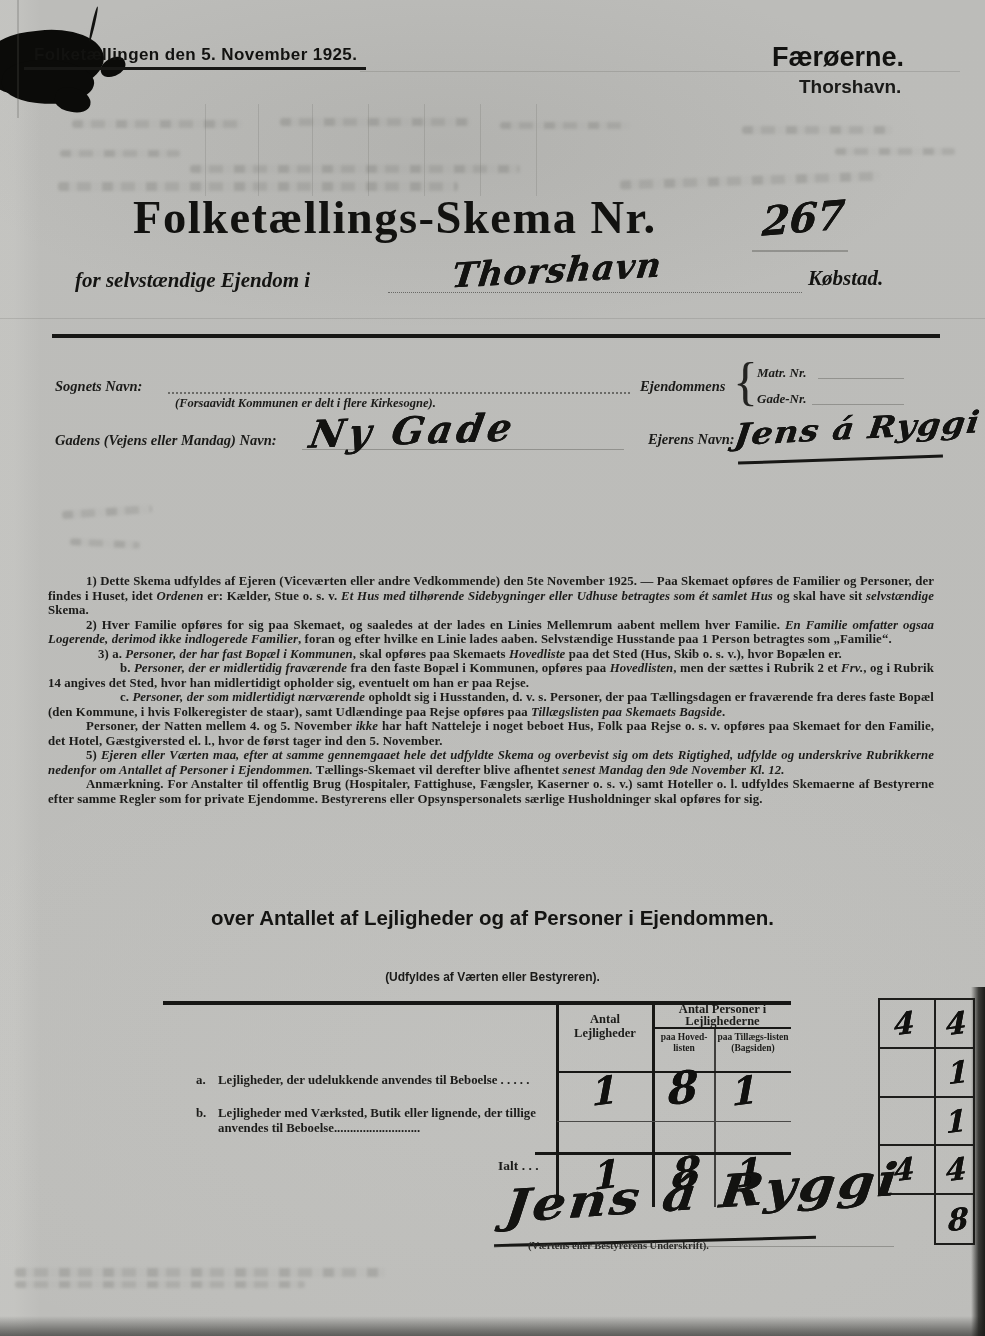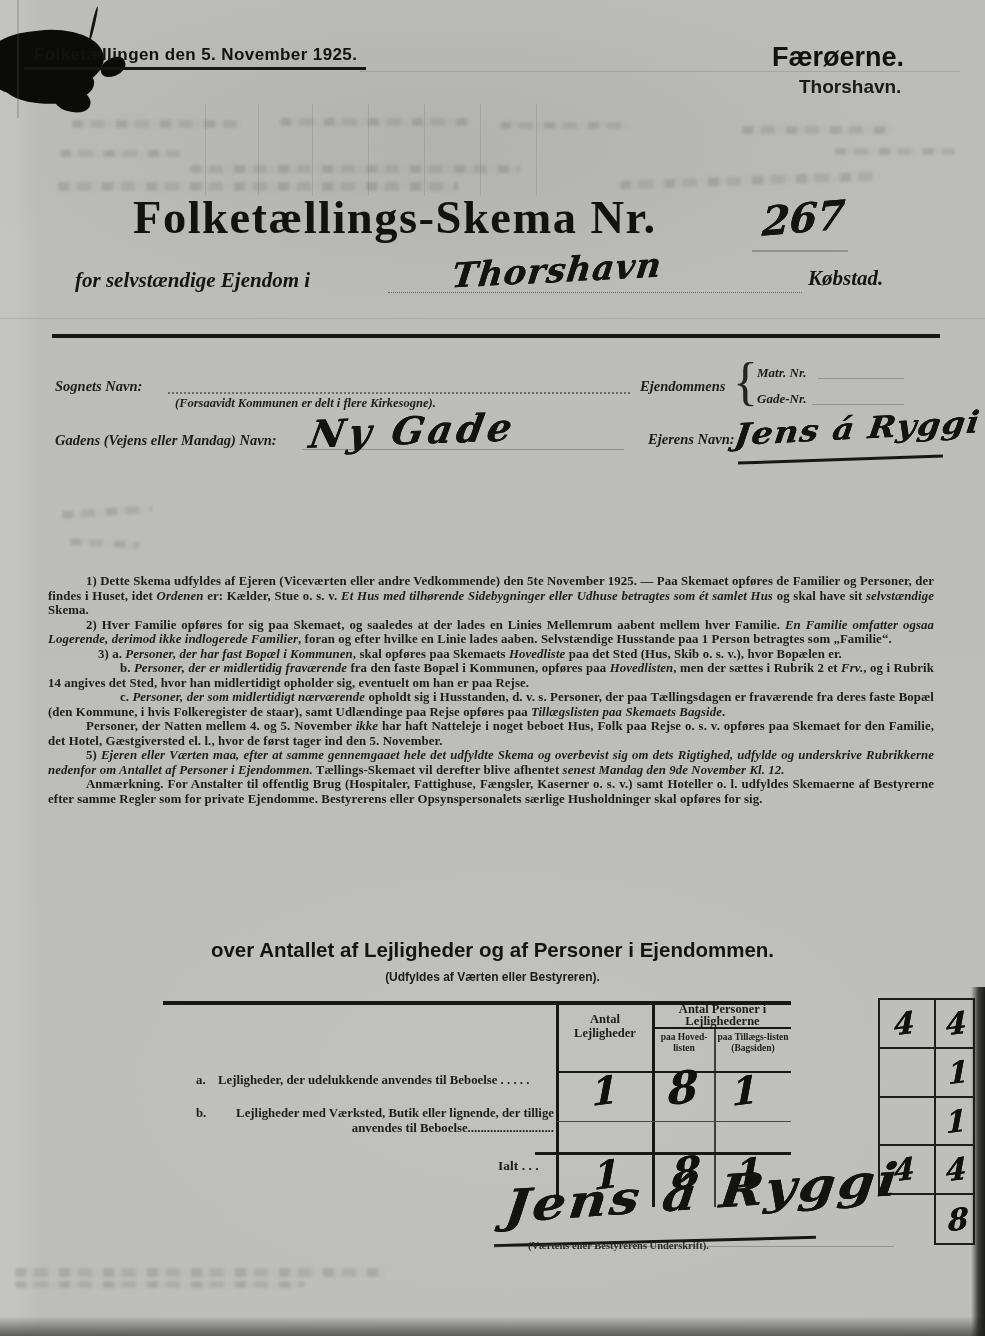--- a/index.html
+++ b/index.html
@@ -115,41 +115,41 @@
       <p class="ind1"><span>1)  Dette Skema udfyldes af Ejeren (Viceværten eller andre Vedkommende) den 5te November 1925. — Paa Skemaet opføres de Familier og Personer, der findes i Huset, idet </span><span class="it">Ordenen</span><span> er: Kælder, Stue o. s. v.  </span><span class="it">Et Hus med tilhørende Sidebygninger eller Udhuse betragtes som ét samlet Hus</span><span> og skal have sit </span><span class="it">selvstændige</span><span> Skema.</span></p>
       <p class="ind1"><span>2)  Hver Familie opføres for sig paa Skemaet, og saaledes at der lades en Linies Mellemrum aabent mellem hver Familie.  </span><span class="it">En Familie omfatter ogsaa Logerende, derimod ikke indlogerede Familier</span><span>, foran og efter hvilke en Linie lades aaben.  Selvstændige Husstande paa 1 Person betragtes som „Familie“.</span></p>
       <p class="ind2"><span>3)  a.  </span><span class="it">Personer, der har fast Bopæl i Kommunen</span><span>, skal opføres paa Skemaets </span><span class="it">Hovedliste</span><span> paa det Sted (Hus, Skib o. s. v.), hvor Bopælen er.</span></p>
       <p class="ind3"><span>b.  </span><span class="it">Personer, der er midlertidig fraværende</span><span> fra den faste Bopæl i Kommunen, opføres paa </span><span class="it">Hovedlisten</span><span>, men der sættes i Rubrik 2 et </span><span class="it">Frv.</span><span>, og i Rubrik 14 angives det Sted, hvor han midlertidigt opholder sig, eventuelt om han er paa Rejse.</span></p>
       <p class="ind3"><span>c.  </span><span class="it">Personer, der som midlertidigt nærværende</span><span> opholdt sig i Husstanden, d. v. s. Personer, der paa Tællingsdagen er fraværende fra deres faste Bopæl (den Kommune, i hvis Folkeregister de staar), samt Udlændinge paa Rejse opføres paa </span><span class="it">Tillægslisten paa Skemaets Bagside</span><span>.</span></p>
       <p class="ind1"><span>Personer, der Natten mellem 4. og 5. November </span><span class="it">ikke</span><span> har haft Natteleje i noget beboet Hus, Folk paa Rejse o. s. v. opføres paa Skemaet for den Familie, det Hotel, Gæstgiversted el. l., hvor de først tager ind den 5. November.</span></p>
       <p class="ind1"><span>5)  </span><span class="it">Ejeren eller Værten maa, efter at samme gennemgaaet hele det udfyldte Skema og overbevist sig om dets Rigtighed, udfylde og underskrive Rubrikkerne nedenfor om Antallet af Personer i Ejendommen.</span><span>  Tællings-Skemaet vil derefter blive afhentet </span><span class="it">senest Mandag den 9de November Kl. 12.</span></p>
       <p class="ind1"><span>Anmærkning.  For Anstalter til offentlig Brug (Hospitaler, Fattighuse, Fængsler, Kaserner o. s. v.) samt Hoteller o. l. udfyldes Skemaerne af Bestyrerne efter samme Regler som for private Ejendomme.  Bestyrerens eller Opsynspersonalets særlige Husholdninger skal opføres for sig.</span></p>
     </div>
 
-  <div class="abs sans" style="left:0;top:938px;width:985px;text-align:center;font-size:20.5px;color:#141412;">over Antallet af Lejligheder og af Personer i Ejendommen.</div>
+  <div class="abs sans" style="left:0;top:906px;width:985px;text-align:center;font-size:20.5px;color:#141412;">over Antallet af Lejligheder og af Personer i Ejendommen.</div>
   <div class="abs sans" style="left:0;top:970px;width:985px;text-align:center;font-size:12px;color:#1a1a18;">(Udfyldes af Værten eller Bestyreren).</div>
 
   <div class="ln" style="left:163px;top:1001px;width:628px;height:3.5px;"></div>
   <div class="ln" style="left:556px;top:1001px;width:2.6px;height:206px;"></div>
   <div class="ln" style="left:652px;top:1001px;width:2.6px;height:206px;"></div>
   <div class="abs" style="left:714px;top:1027px;width:1.6px;height:180px;background:#403f3d;"></div>
   <div class="ln" style="left:654px;top:1027px;width:137px;height:1.8px;"></div>
   <div class="ln" style="left:557px;top:1071px;width:234px;height:1.8px;"></div>
   <div class="abs" style="left:557px;top:1121px;width:234px;height:1.4px;background:#4a4947;"></div>
   <div class="ln" style="left:535px;top:1152px;width:256px;height:3px;"></div>
 
   <div class="th" style="left:560px;top:1012px;width:90px;font-size:12.5px;line-height:14px;">Antal Lejligheder</div>
   <div class="th" style="left:656px;top:1004px;width:133px;font-size:12.5px;line-height:11.5px;">Antal Personer i Lejlighederne</div>
   <div class="th" style="left:655px;top:1032px;width:58px;font-size:9.5px;line-height:10.5px;">paa Hoved-listen</div>
   <div class="th" style="left:716px;top:1032px;width:74px;font-size:9.5px;line-height:10.5px;">paa Tillægs-listen (Bagsiden)</div>
 
   <div class="rowlab" style="left:196px;top:1073px;">a.</div>
   <div class="rowlab" style="left:218px;top:1073px;width:334px;">Lejligheder, der udelukkende anvendes til Beboelse . . . . .</div>
   <div class="rowlab" style="left:196px;top:1106px;">b.</div>
-  <div class="rowlab" style="left:218px;top:1106px;width:336px;line-height:15px;text-align:right;">Lejligheder med Værksted, Butik eller lignende, der tillige anvendes til Beboelse...........................</div>
+  <div class="rowlab" style="left:218px;top:1106px;width:336px;line-height:15px;">Lejligheder med Værksted, Butik eller lignende, der tillige anvendes til Beboelse...........................</div>
   <div class="rowlab" style="left:498px;top:1158px;font-size:13.5px;">Ialt . . .</div>
 
   <div class="abs hv" style="left:592px;top:1068px;font-size:38px;">1</div>
   <div class="abs hv" style="left:668px;top:1062px;font-size:44px;">8</div>
   <div class="abs hv" style="left:732px;top:1068px;font-size:38px;">1</div>
   <div class="abs hv" style="left:594px;top:1152px;font-size:38px;">1</div>
   <div class="abs hv" style="left:672px;top:1148px;font-size:42px;">8</div>
   <div class="abs hv" style="left:736px;top:1150px;font-size:38px;">1</div>
 
   <div class="abs" style="left:876px;top:996px;width:100px;height:250px;">

